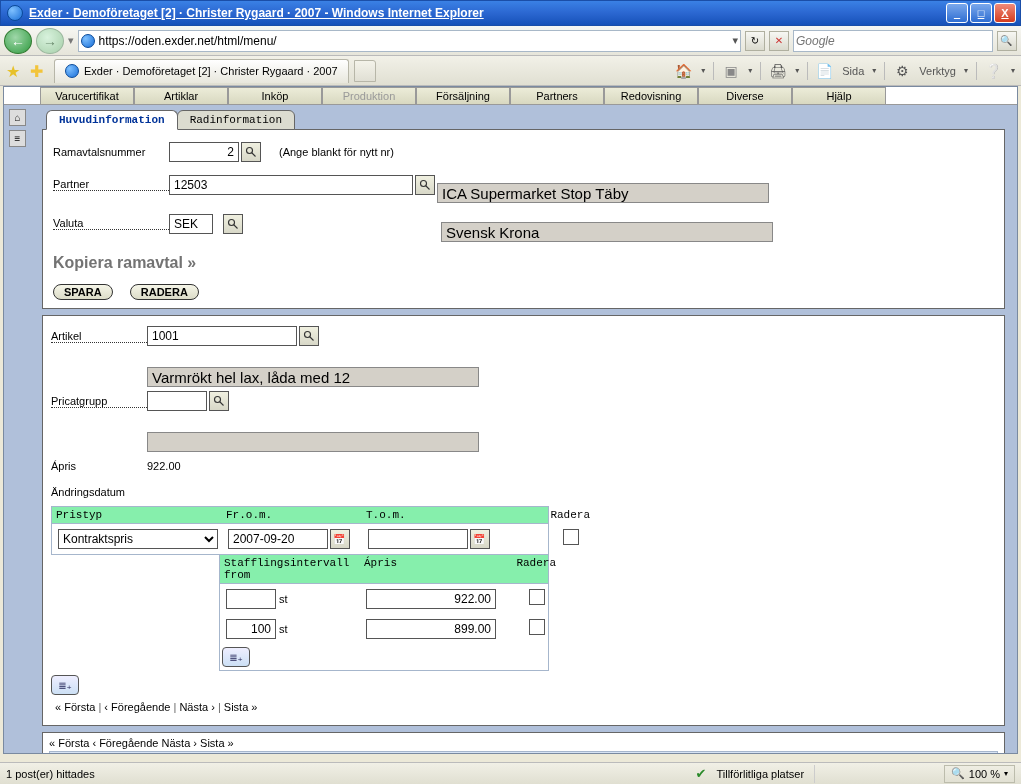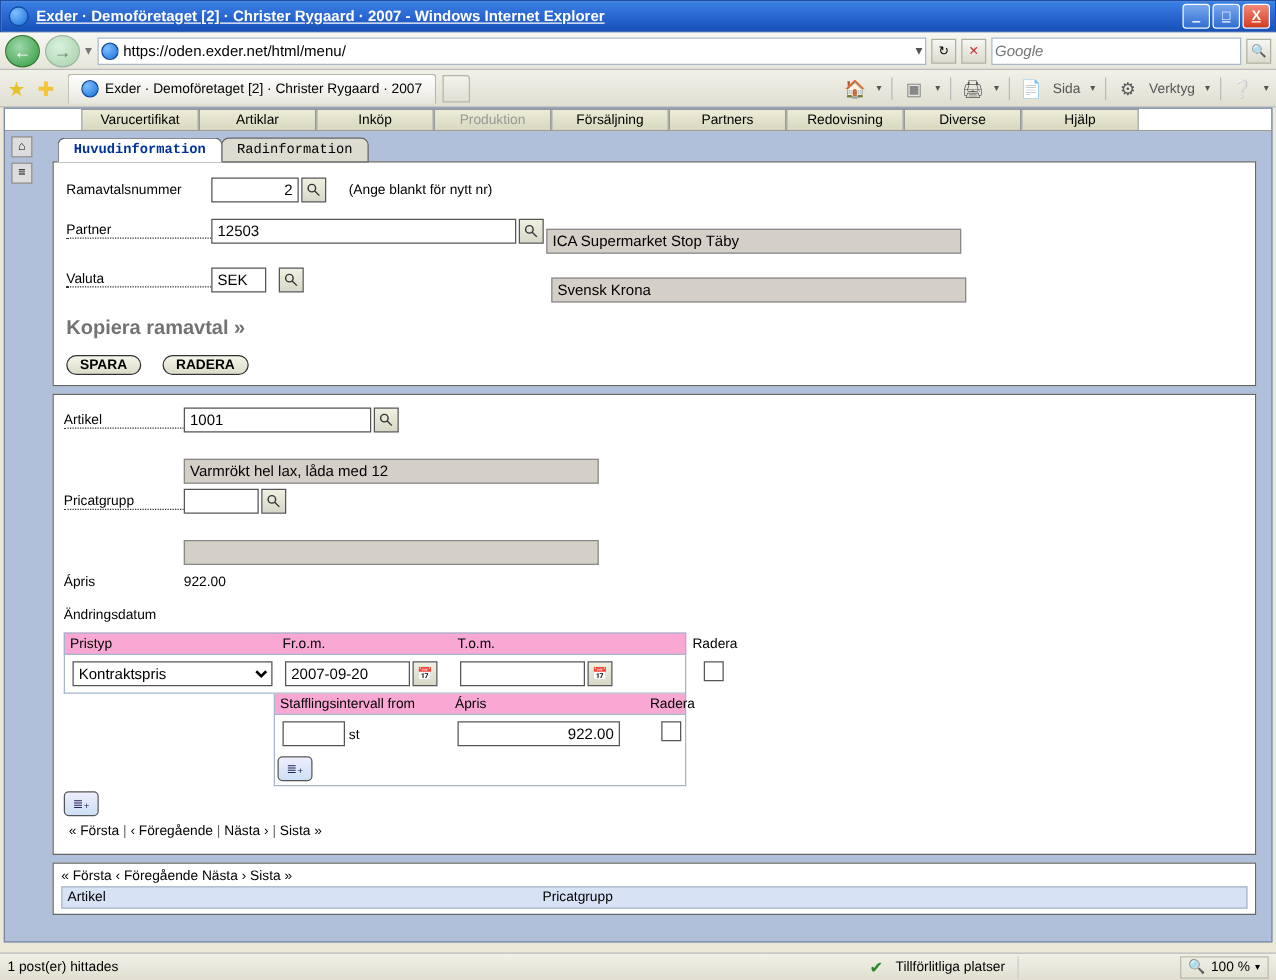--- a/index.html
+++ b/index.html
@@ -77,21 +77,21 @@
 
   
   .app {
     position:absolute; left:3px; right:3px; top:86px; bottom:30px;
     background:#b0c0da; border:1px solid #7a8aa0;
     overflow:hidden;
   }
   .menubar {
     height:18px; background:#fff;
     border-bottom:1px solid #999;
-    display:flex; padding-left:61px;
+    display:flex; padding-left:36px;
   }
   .menubar .mcell {
     width:94px; border:1px solid #999; border-bottom:none;
     background:linear-gradient(#ececd8,#d8d8c0);
     text-align:center; font-size:11px; line-height:16px;
     margin-right:0px;
   }
   .menubar .mcell.disabled { color:#999; }
   .left-tools {
     position:absolute; left:5px; top:22px; width:22px;
@@ -118,38 +118,38 @@
     background:#fff; border:1px solid #666;
     padding:8px 10px; margin:0 4px 6px 4px;
   }
   .frow { display:flex; align-items:center; min-height:24px; margin:2px 0;}
   .flab { width:116px; font-size:11px; }
   .dotted { border-bottom:1px dotted #333; }
   input.txt {
     border:1px solid #555; background:#fff; height:20px;
     font-size:12px; padding:0 4px;
   }
-  .ro { background:#d4d0c8; border:1px solid #888; height:20px; font-size:12px; padding:0 4px; display:flex; align-items:center;margin-top:17px;}
+  .ro { background:#d4d0c8; border:1px solid #888; height:20px; font-size:15px; padding:0 4px; display:flex; align-items:center;margin-top:17px;}
   .mag {
     width:20px; height:20px; border:1px solid #555;
     background:linear-gradient(#f0f0e0,#d8d8c8);
     display:inline-flex; align-items:center; justify-content:center;
     font-size:11px; margin-left:2px;
   }
   .mag svg { width:12px; height:12px; }
   .blue-link { color:#737373; font-weight:bold; font-size:16px; text-decoration:underline; margin: 10px 0 12px; display:inline-block; border-bottom:1px dotted #003399; }
   .pill-btn {
     border:1px solid #333; background:linear-gradient(#f5f5e8,#dcdcc8);
     font-weight:bold; font-size:11px;
     padding:1px 10px; border-radius:9px; margin-right:14px;
   }
 
   .panel2 { background:#fff; border:1px solid #666; padding:6px 8px; margin:0 4px 6px 4px;}
 
-  .shead { background:#f9a8d4; border:1px solid #a6b6cc; }
+  .shead { background:#86efac; border:1px solid #a6b6cc;font-family:Liberation Mono, monospace; }
   .srow { border:1px solid #a6b6cc; border-top:none; }
   .grid { display:grid; }
   .g-pris { grid-template-columns: 170px 140px 140px 42px 50px; }
   .g-staf { grid-template-columns: 140px 150px 50px; }
   .cell { padding:2px 4px; font-size:11px; }
 
   select.sel { height:20px; border:1px solid #555; font-size:12px; background:#fff; width:160px;}
   .cal-btn { width:20px; height:20px; border:1px solid #555; background:linear-gradient(#f0f0e0,#d8d8c8); display:inline-flex; align-items:center; justify-content:center; font-size:10px; margin-left:2px;}
   .chk { width:16px; height:16px; border:1px solid #555; background:#fff; display:inline-block; }
 
@@ -385,20 +385,25 @@
           <div class="grid g-staf shead" style="border:none;border-bottom:1px solid #a6b6cc">
             <div class="cell">Stafflingsintervall from</div>
             <div class="cell">Ápris</div>
             <div class="cell" style="text-align:right">Radera</div>
           </div>
           <div class="grid g-staf" style="padding:3px 2px">
             <div class="cell"><input class="txt" style="width: 50px; text-align: right;" value=""> <span>st</span></div>
             <div class="cell"><input class="txt" style="width: 130px; text-align: right;" value="922.00"></div>
             <div class="cell" style="text-align:center"><span class="chk"></span></div>
           </div>
+          <div class="grid g-staf" style="padding:3px 2px">
+            <div class="cell"><input class="txt" style="width: 50px; text-align: right;" value="100"> <span>st</span></div>
+            <div class="cell"><input class="txt" style="width: 130px; text-align: right;" value="899.00"></div>
+            <div class="cell" style="text-align:center"><span class="chk"></span></div>
+          </div>
           <div style="padding:3px 2px">
             <span class="blue-oval">≣₊</span>
           </div>
         </div>
       </div>
 
       <div style="margin-top:4px">
         <span class="blue-oval">≣₊</span>
       </div>
 

